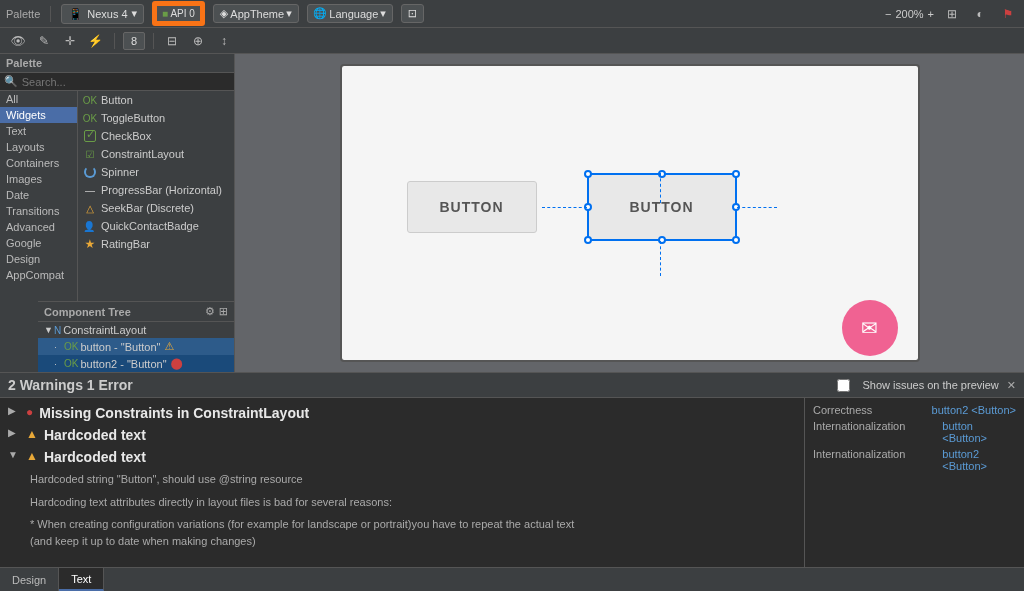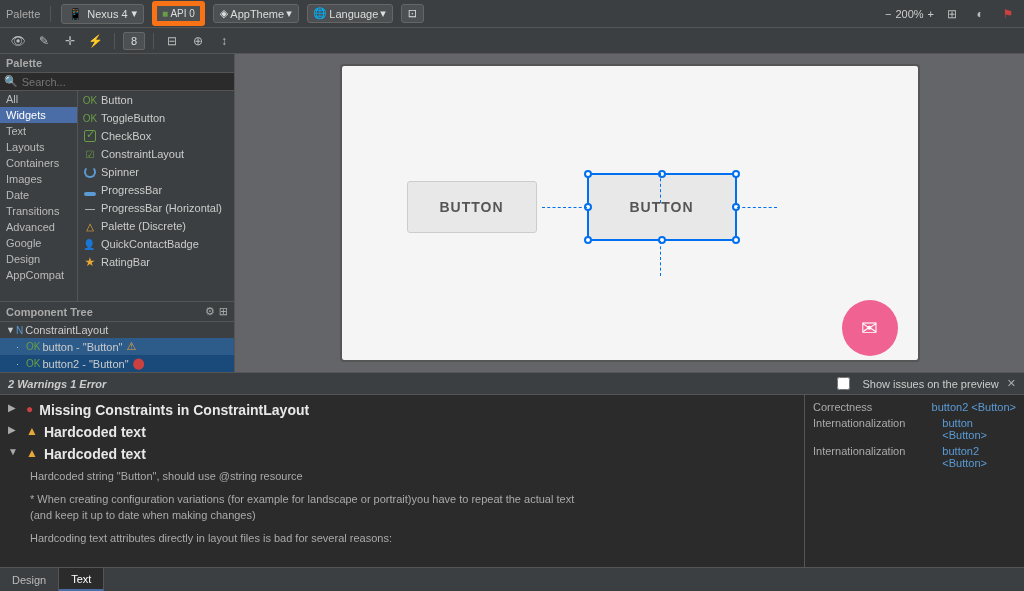--- a/index.html
+++ b/index.html
@@ -29,21 +29,21 @@
     .palette-search input { background: transparent; border: none; color: #ccc; font-size: 11px; outline: none; width: 100%; }
     .palette-body { display: flex; flex: 1; overflow: hidden; }
     .palette-categories { width: 78px; background: #3c3f41; border-right: 1px solid #555; overflow-y: auto; }
     .palette-cat-item { padding: 2px 6px; font-size: 11px; color: #bbb; cursor: pointer; white-space: nowrap; }
     .palette-cat-item.selected { background: #4a6da7; color: #fff; }
     .palette-widgets { flex: 1; overflow-y: auto; }
     .widget-item { display: flex; align-items: center; padding: 2px 5px; gap: 4px; cursor: pointer; font-size: 11px; color: #ccc; }
     .widget-icon { width: 14px; height: 14px; flex-shrink: 0; display: flex; align-items: center; justify-content: center; font-size: 10px; }
 
     
-    .component-tree { background: #3c3f41; border-top: 1px solid #555; }
+    .component-tree { background: #3c3f41; border-top: 1px solid #555; margin-left: 38px; }
     .component-tree-header { display: flex; align-items: center; padding: 3px 6px; border-bottom: 1px solid #555; background: #3c3f41; }
     .component-tree-title { font-size: 11px; color: #aaa; font-weight: bold; flex: 1; }
     .tree-item { display: flex; align-items: center; padding: 2px 6px; font-size: 11px; color: #ccc; cursor: pointer; }
     .tree-item.selected { background: #2d5b8a; }
     .tree-item.selected2 { background: #1a4a7a; }
     .tree-indent { width: 10px; }
     .tree-expand { width: 10px; font-size: 9px; }
     .warning-icon { color: #e8a838; margin-left: 4px; }
     .error-icon { color: #cc4040; margin-left: 4px; }
 
@@ -53,21 +53,21 @@
     .device-screen { background: #f5f5f5; height: 310px; position: relative; overflow: hidden; }
     .btn-component { position: absolute; display: flex; align-items: center; justify-content: center; background: #e8e8e8; border: 1px solid #ccc; border-radius: 3px; font-size: 14px; font-weight: bold; color: #555; letter-spacing: 1px; cursor: pointer; }
     .btn-component.selected { border: 2px solid #0070f0; }
     .btn-selected-handle { position: absolute; width: 8px; height: 8px; background: white; border: 2px solid #0070f0; border-radius: 50%; }
     .fab-button { position: absolute; width: 56px; height: 56px; background: #f06292; border-radius: 50%; display: flex; align-items: center; justify-content: center; bottom: 20px; right: 20px; }
     .fab-icon { color: white; font-size: 20px; }
 
     
     .bottom-panel { height: 195px; background: #2b2b2b; border-top: 1px solid #555; display: flex; flex-direction: column; flex-shrink: 0; }
     .issues-header { display: flex; align-items: center; padding: 4px 8px; background: #3c3f41; border-bottom: 1px solid #555; gap: 8px; }
-    .issues-title { font-size: 11px; font-weight: bold; color: #ccc; flex: 1; font-style: italic; }
+    .issues-title { font-size: 14px; font-weight: bold; color: #ccc; flex: 1; }
     .show-issues-label { font-size: 11px; color: #ccc; }
     .issues-close { color: #aaa; cursor: pointer; }
     .issues-body { display: flex; flex: 1; overflow: hidden; }
     .issues-list { flex: 1; overflow-y: auto; padding: 4px 0; }
     .issue-row { display: flex; align-items: flex-start; padding: 3px 8px; gap: 6px; cursor: pointer; }
     .issue-expand { color: #aaa; font-size: 10px; width: 12px; }
     .issue-icon-error { color: #cc4040; font-size: 12px; }
     .issue-icon-warn { color: #e8a838; font-size: 12px; }
     .issue-text { font-size: 14px; color: #ccc; }
     .issue-text strong { color: #e8e8e8; }
@@ -196,32 +196,26 @@
             </span>
           <span>ConstraintLayout</span>
         </div>
         <div class="widget-item">
           <span class="widget-icon">
               <span class="spinner-icon"></span>
             </span>
           <span>Spinner</span>
         </div>
         <div class="widget-item">
-          <span class="widget-icon">
-              <span class="progress-icon"></span>
-            </span>
-          <span>ProgressBar</span>
-        </div>
-        <div class="widget-item">
           <span class="widget-icon">—</span>
           <span>ProgressBar (Horizontal)</span>
         </div>
         <div class="widget-item">
           <span class="widget-icon" style="color:#e8a838; font-size:10px;">△</span>
-          <span>Palette (Discrete)</span>
+          <span>SeekBar (Discrete)</span>
         </div>
         <div class="widget-item">
           <span class="widget-icon" style="color:#5b9bd5;">👤</span>
           <span>QuickContactBadge</span>
         </div>
         <div class="widget-item">
           <span class="widget-icon rating-icon">★</span>
           <span>RatingBar</span>
         </div>
 
@@ -315,25 +309,25 @@
 
       <div class="issue-row">
         <span class="issue-expand">▼</span>
         <span class="issue-icon-warn">▲</span>
         <span class="issue-text"><strong>Hardcoded text</strong></span>
       </div>
       <div class="issue-detail">
         Hardcoded string "Button", should use @string resource
       </div>
       <div class="issue-detail">
+        Hardcoding text attributes directly in layout files is bad for several reasons:
+      </div>
+      <div class="issue-detail">
         * When creating configuration variations (for example for landscape or portrait)you have to repeat the actual text<br>
         (and keep it up to date when making changes)
-      </div>
-      <div class="issue-detail">
-        Hardcoding text attributes directly in layout files is bad for several reasons:
       </div>
     </div>
     <div class="issues-right">
       <div class="issues-right-row">
         <span class="issues-right-label">Correctness</span>
         <span class="issues-right-value">button2 &lt;Button&gt;</span>
       </div>
       <div class="issues-right-row">
         <span class="issues-right-label">Internationalization</span>
         <span class="issues-right-value">button &lt;Button&gt;</span>

